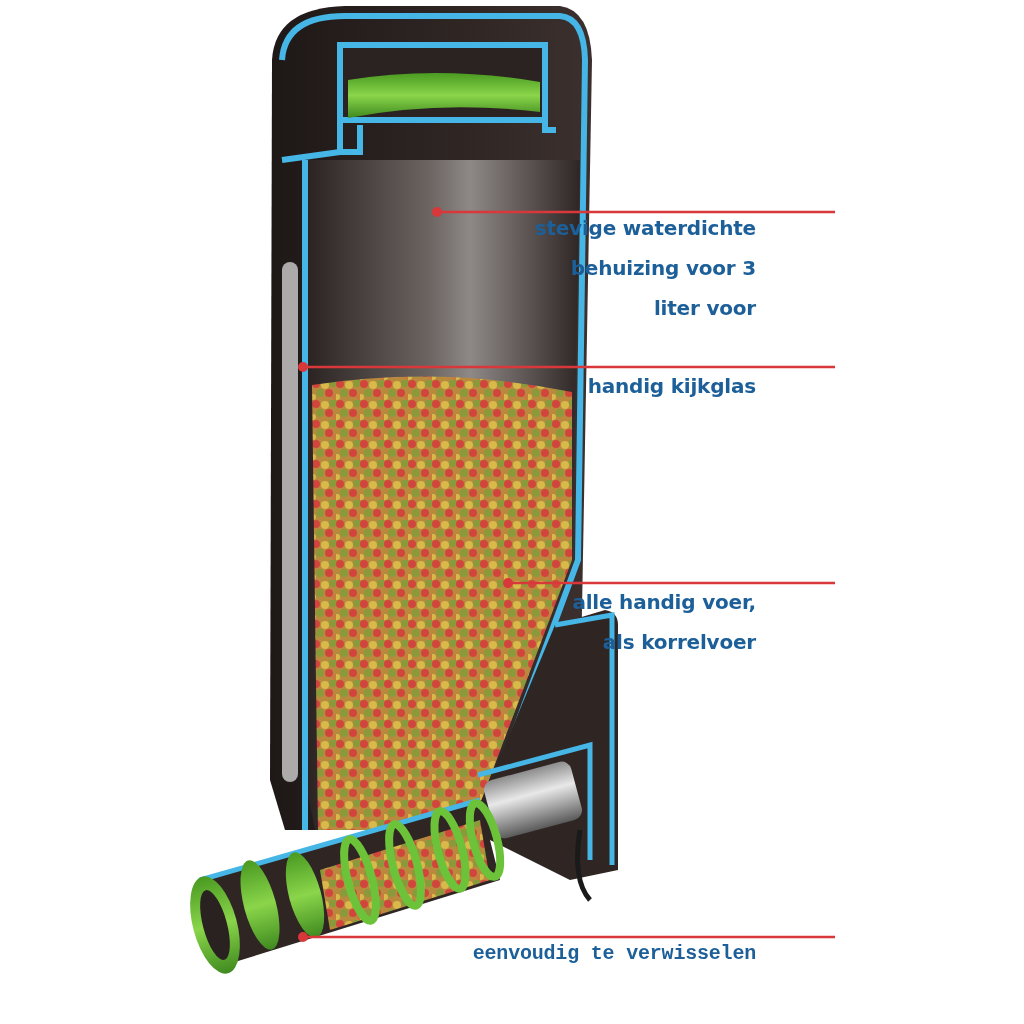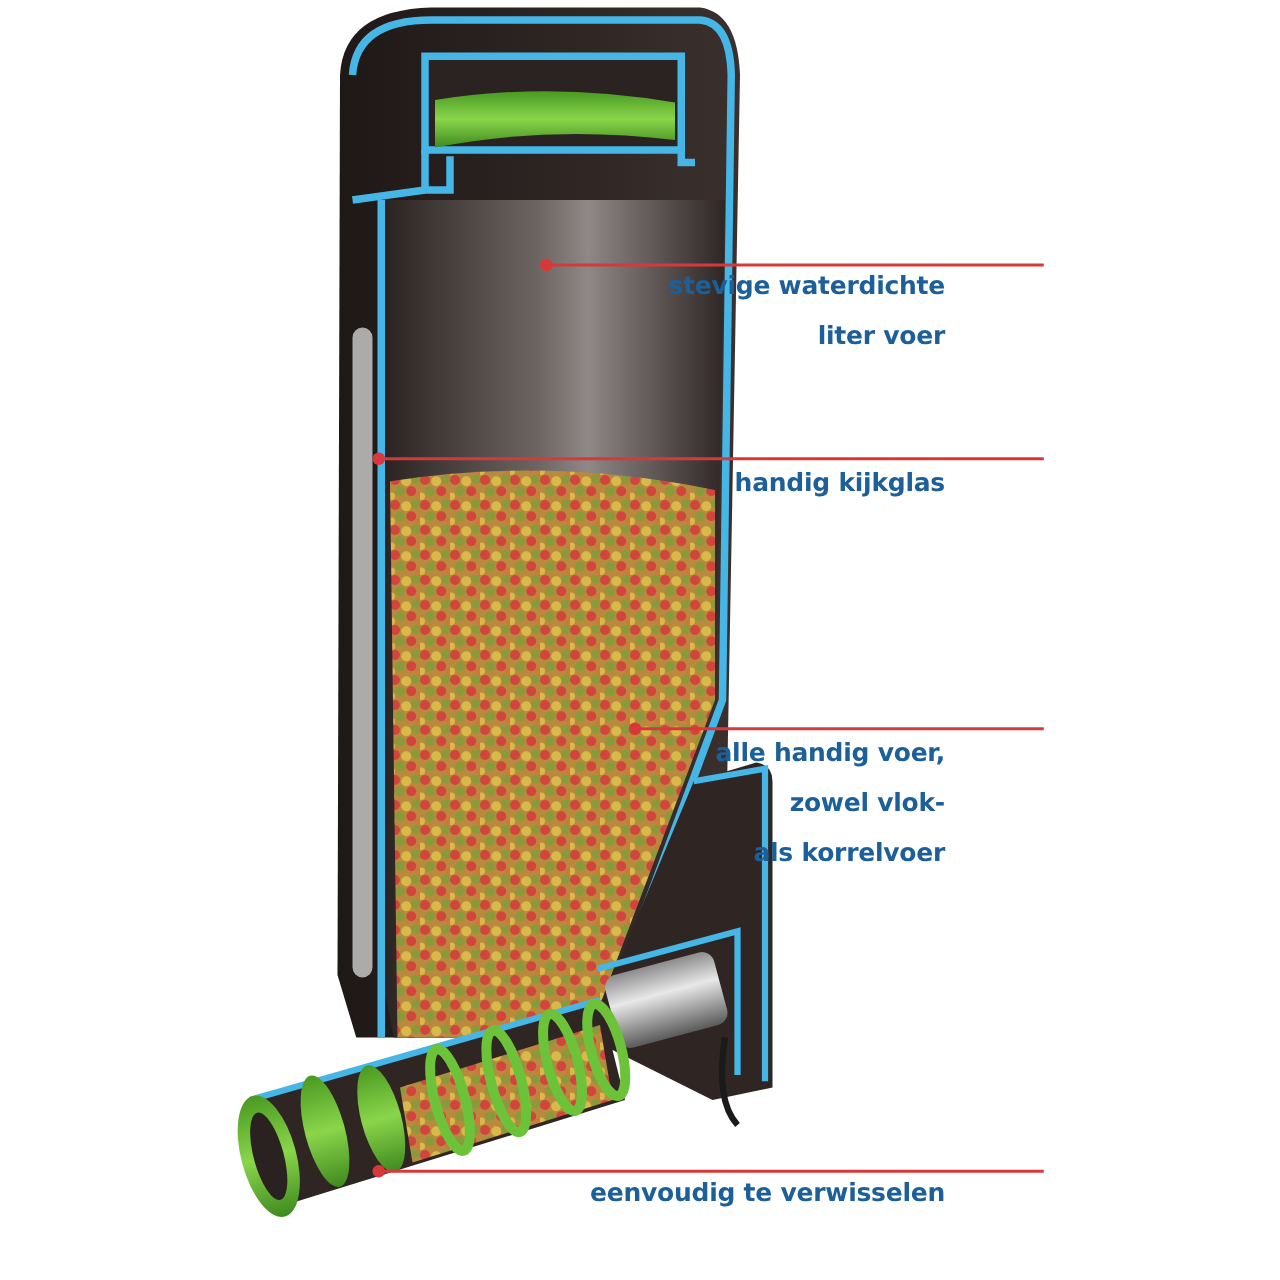--- a/index.html
+++ b/index.html
@@ -100,29 +100,29 @@
       <circle cx="303" cy="367" r="5" fill="#d9383a"></circle>
       <line x1="508" y1="583" x2="835" y2="583" stroke="#d9383a" stroke-width="2.5"></line>
       <circle cx="508" cy="583" r="5" fill="#d9383a"></circle>
       <line x1="303" y1="937" x2="835" y2="937" stroke="#d9383a" stroke-width="2.5"></line>
       <circle cx="303" cy="937" r="5" fill="#d9383a"></circle>
     </g>
   </svg>
 
   <div class="callout-text" style="top:208px;">
     <div>stevige waterdichte</div>
-    <div>liter voer</div>
+    <div>behuizing voor 3</div>
+    <div>liter voor</div>
   </div>
 
   <div class="callout-text" style="top:366px;">
     <div>handig kijkglas</div>
   </div>
 
   <div class="callout-text" style="top:582px;">
     <div>alle handig voer,</div>
-    <div>zowel vlok-</div>
     <div>als korrelvoer</div>
   </div>
 
-  <div class="callout-text" style="top:934px;">
+  <div class="callout-text" style="top:934px;font-family:Liberation Mono, monospace;">
     <div>eenvoudig te verwisselen</div>
   </div>
 </div>
 
 </body></html>

